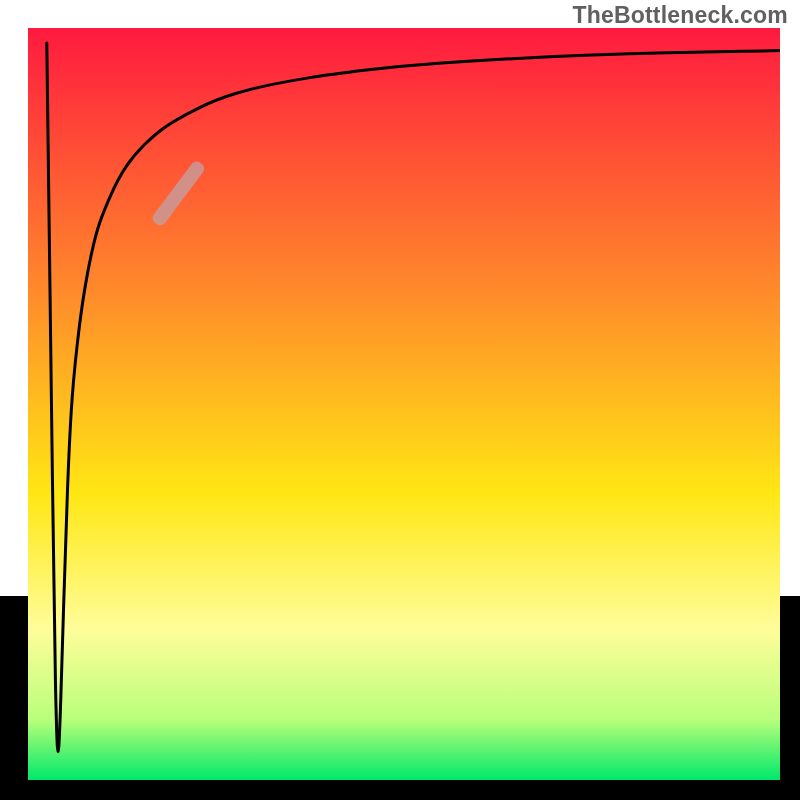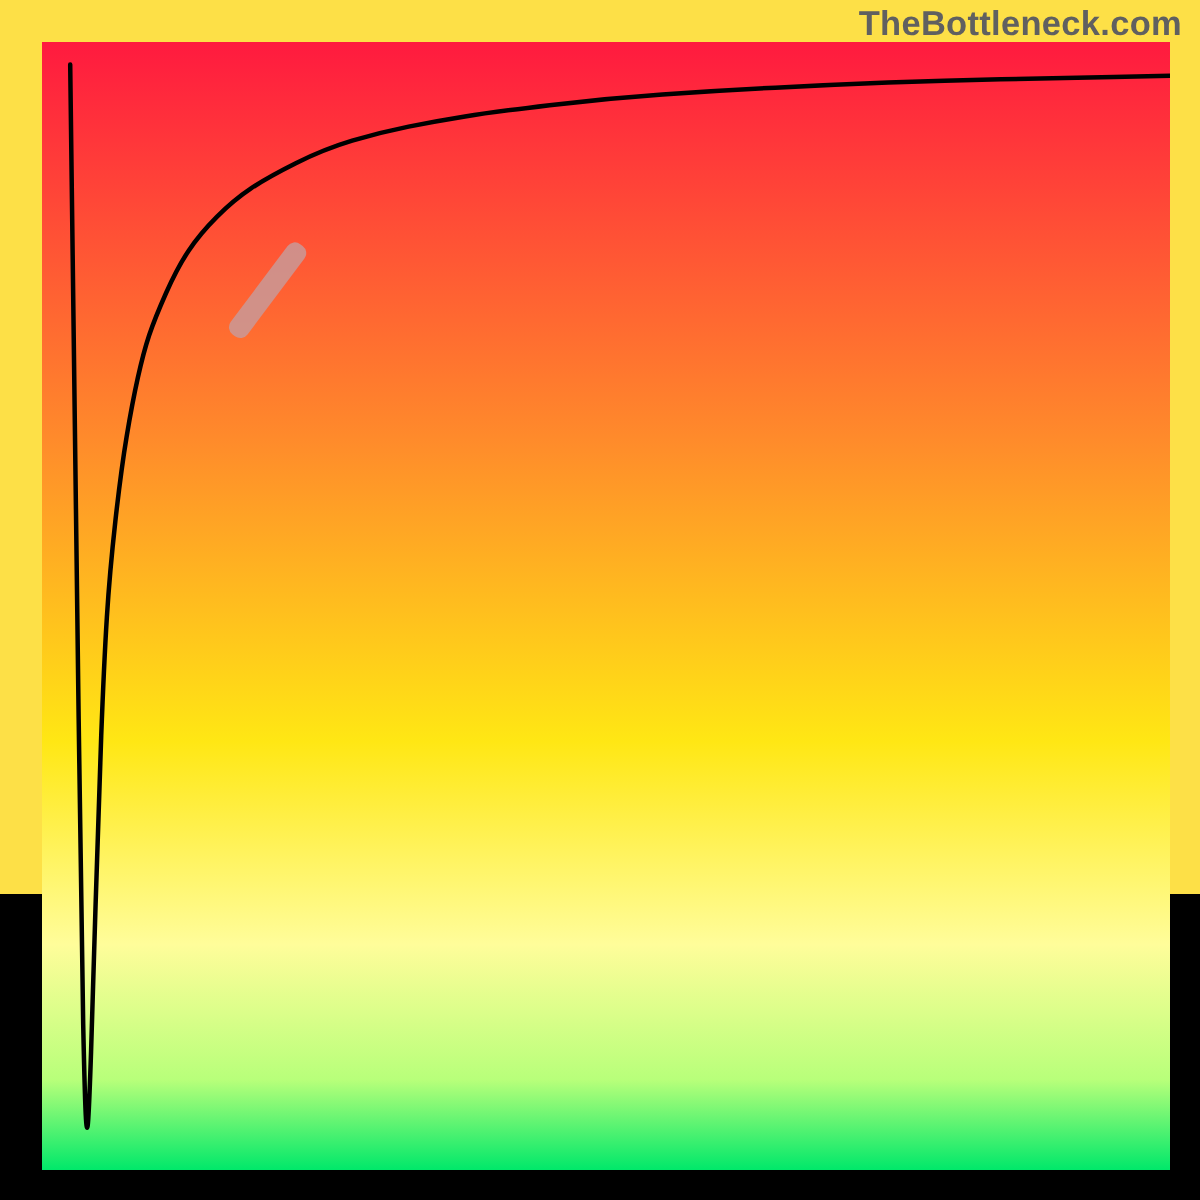--- a/index.html
+++ b/index.html
@@ -8,21 +8,21 @@
     width: 800px;
     height: 800px;
     background: #000;
     overflow: hidden;
     font-family: Arial, Helvetica, sans-serif;
   }
   .frame {
     position: relative;
     width: 800px;
     height: 596px;
-    background: #fde047;
+    background: #ffffff;
   }
   .watermark {
     position: absolute;
     top: 2px;
     right: 12px;
     color: #606060;
     font-size: 23px;
     font-weight: 600;
     letter-spacing: 0.2px;
     z-index: 10;

